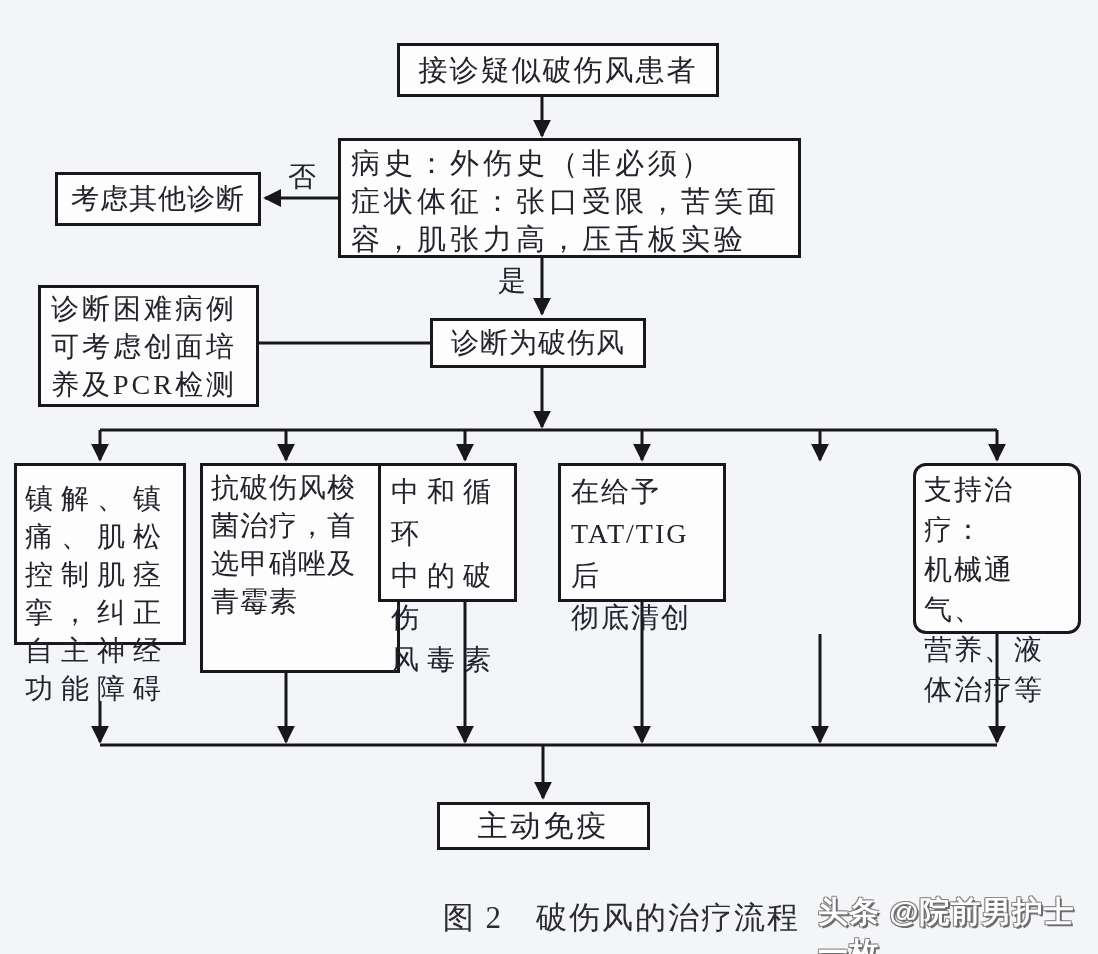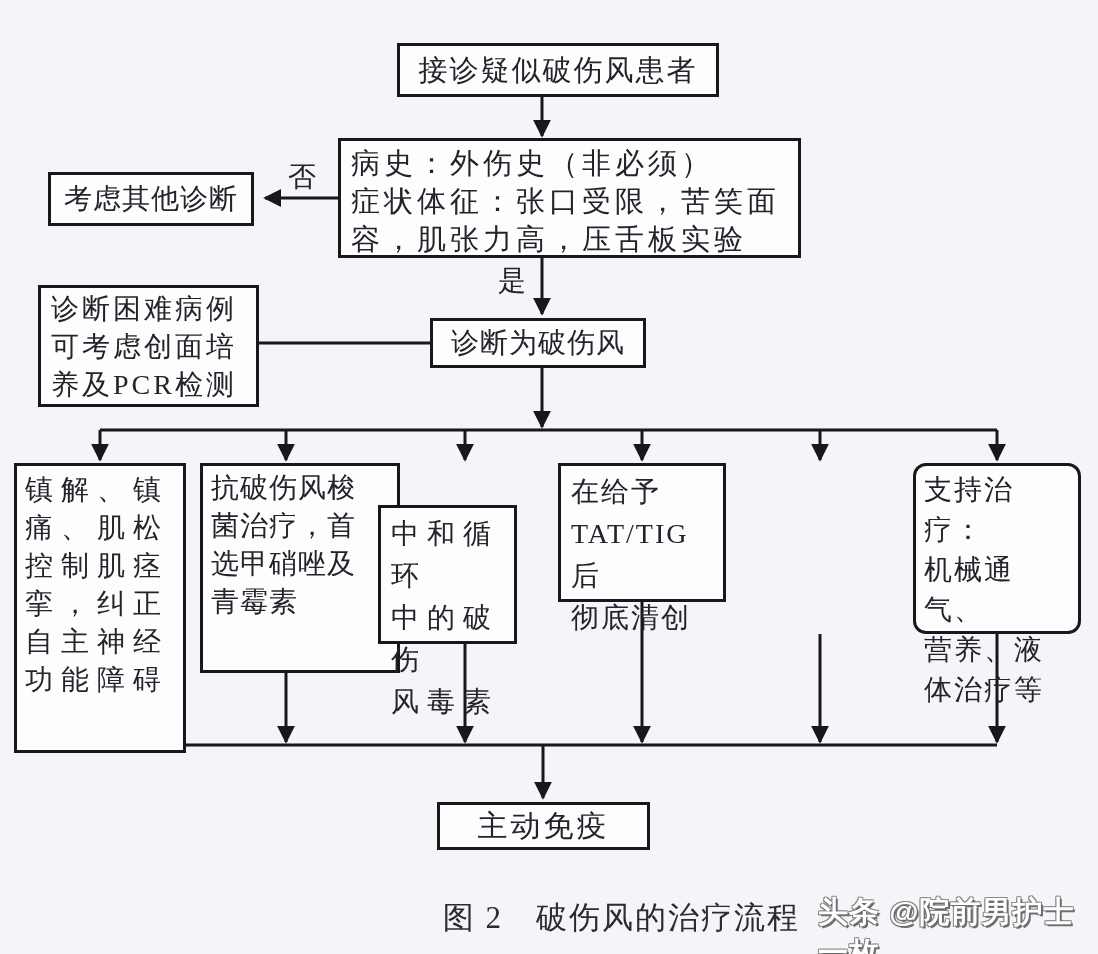--- a/index.html
+++ b/index.html
@@ -33,26 +33,26 @@
   }
   .node.center {
     display: flex;
     align-items: center;
     justify-content: center;
     text-align: center;
     white-space: pre-line;
   }
   #node-start        { left:397px; top:43px;  width:322px; height:54px; font-size:29px; letter-spacing:2px; }
   #node-assessment   { left:338px; top:138px; width:463px; height:120px; font-size:29px; letter-spacing:4px; line-height:38px; padding:3px 10px; }
-  #node-other        { left:48px;  top:172px; width:206px; height:54px; font-size:28px; letter-spacing:1px; }
+  #node-other        { left:55px;  top:172px; width:206px; height:54px; font-size:28px; letter-spacing:1px; }
   #node-pcr          { left:38px;  top:285px; width:221px; height:122px; padding:2px 10px; letter-spacing:3px; }
   #node-diagnosis    { left:430px; top:318px; width:216px; height:50px; font-size:28px; letter-spacing:1px; }
-  #node-t1           { left:14px;  top:463px; width:172px; height:290px; padding:7px 8px; letter-spacing:8px;font-family:Liberation Mono, monospace; }
+  #node-t1           { left:14px;  top:463px; width:172px; height:182px; padding:14px 8px; letter-spacing:8px; }
   #node-t2           { left:200px; top:463px; width:200px; height:210px; padding:3px 8px; letter-spacing:1px; }
-  #node-t3           { left:378px; top:463px; width:139px; height:139px; padding:5px 10px; line-height:42px; letter-spacing:8px;margin-top:42px; }
+  #node-t3           { left:378px; top:463px; width:139px; height:139px; padding:5px 10px; line-height:42px; letter-spacing:8px; }
   #node-t4           { left:558px; top:463px; width:168px; height:139px; padding:5px 10px; line-height:42px; letter-spacing:2px; }
   #node-t5           { left:733px; top:463px; width:173px; height:171px; padding:4px 8px; line-height:40px; letter-spacing:2px; }
   #node-t6           { left:913px; top:463px; width:168px; height:171px; padding:4px 8px; line-height:40px; letter-spacing:2px;border-radius:13px; }
   #node-immunization { left:437px; top:802px; width:213px; height:48px; font-size:30px; letter-spacing:3px; }
   .edge-label {
     position: absolute;
     font-size: 28px;
     color: #23232b;
   }
   #label-no  { left:288px; top:158px; }

